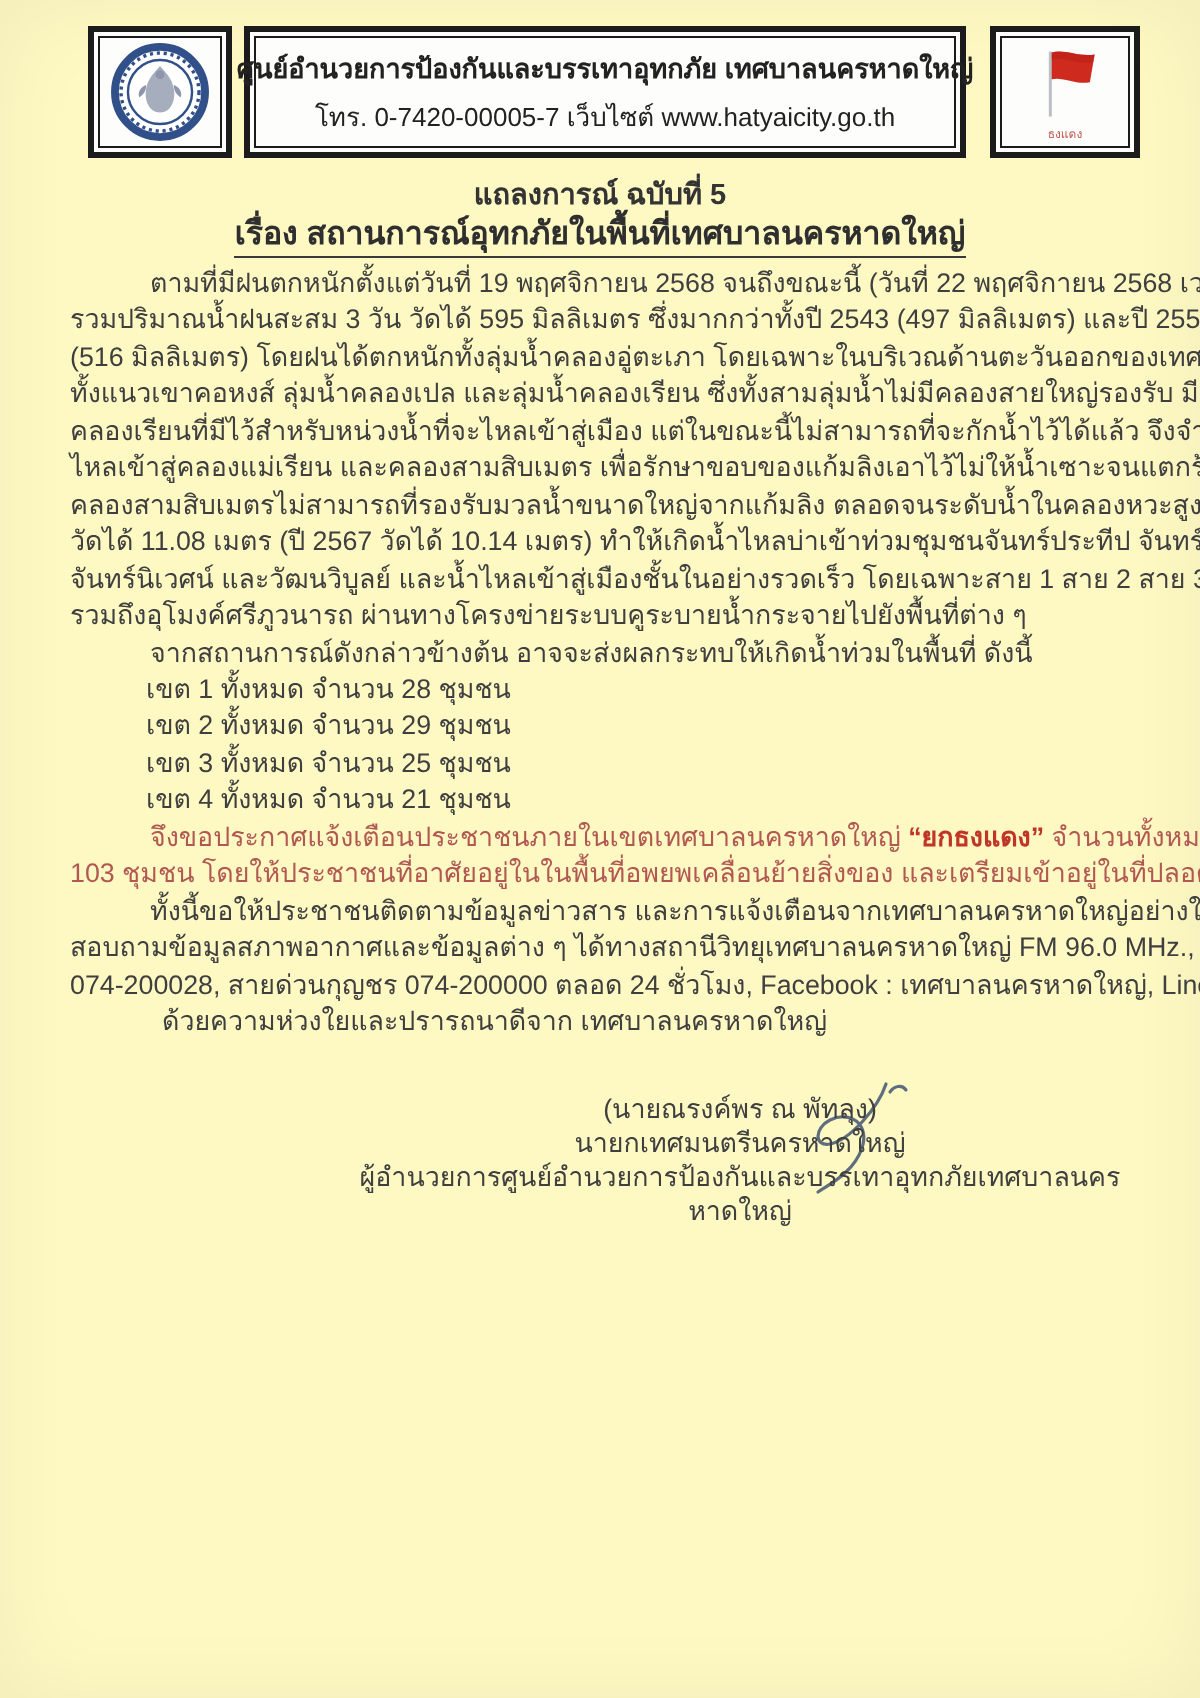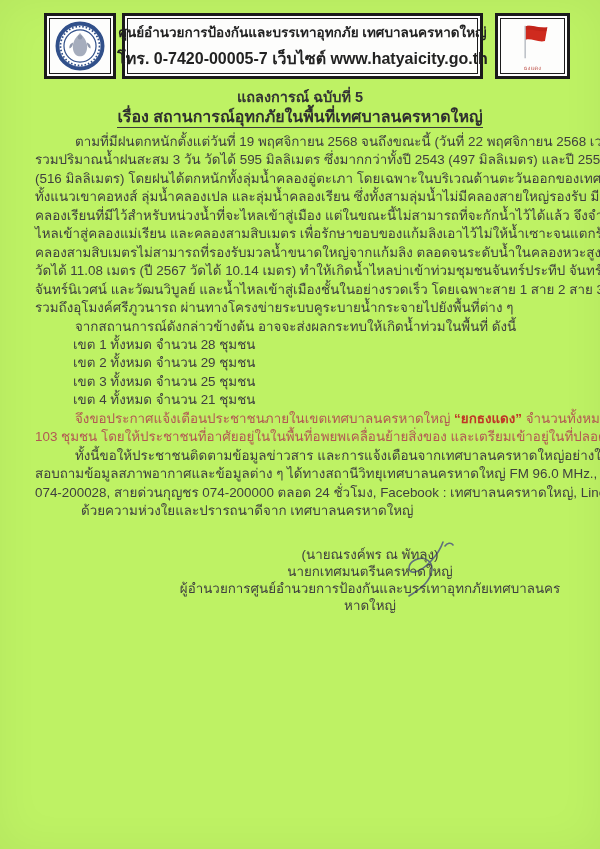--- a/index.html
+++ b/index.html
@@ -1,29 +1,29 @@
 <!DOCTYPE html>
 <html><head>
 <meta charset="utf-8">
 <style>
   html,body { margin:0; padding:0; background:#ffffff; }
   .page {
     position:relative; width:600px; height:849px; overflow:hidden;
-    background:#bef264;
+    background:#fef9c3;
     box-shadow: inset 0 0 45px rgba(0,0,0,0.05);
     font-family:"Liberation Sans","DejaVu Sans",sans-serif;
   }
   .hbox { position:absolute; border:3px solid #1b1b1b; background:#fdfdfc; box-sizing:border-box; padding:2px; }
   .hbox-inner { border:1px solid #1b1b1b; width:100%; height:100%; box-sizing:border-box;
     display:flex; flex-direction:column; align-items:center; justify-content:center; }
   .logo-box   { left:44px;  top:13px; width:72px;  height:66px; }
   .org-box    { left:122px; top:13px; width:361px; height:66px; }
   .flag-box   { left:495px; top:13px; width:75px;  height:66px; }
   .org-line1 { font-size:13.5px; font-weight:bold; color:#222; white-space:nowrap; }
-  .org-line2 { font-size:16px; font-weight:bold; color:#222; white-space:nowrap; margin-top:3px; }
+  .org-line2 { font-size:13px; font-weight:normal; color:#222; white-space:nowrap; margin-top:3px; }
   .flag-caption { font-size:6px; color:#c0574f; line-height:6px; margin-top:1px; }
 
   .title1 { position:absolute; top:85px; left:0; width:100%; text-align:center;
             font-size:14.5px; font-weight:bold; color:#343434; }
   .title2 { position:absolute; top:104px; left:0; width:100%; text-align:center;
             font-size:16px; font-weight:bold; color:#2f2f2f; }
   .title2 span { border-bottom:1.5px solid #3a3a3a; padding-bottom:2px; }
 
   .doc-body { position:absolute; left:35px; top:133px; width:540px;
               font-size:13.4px; line-height:18.45px; color:#3f3f3f; }

